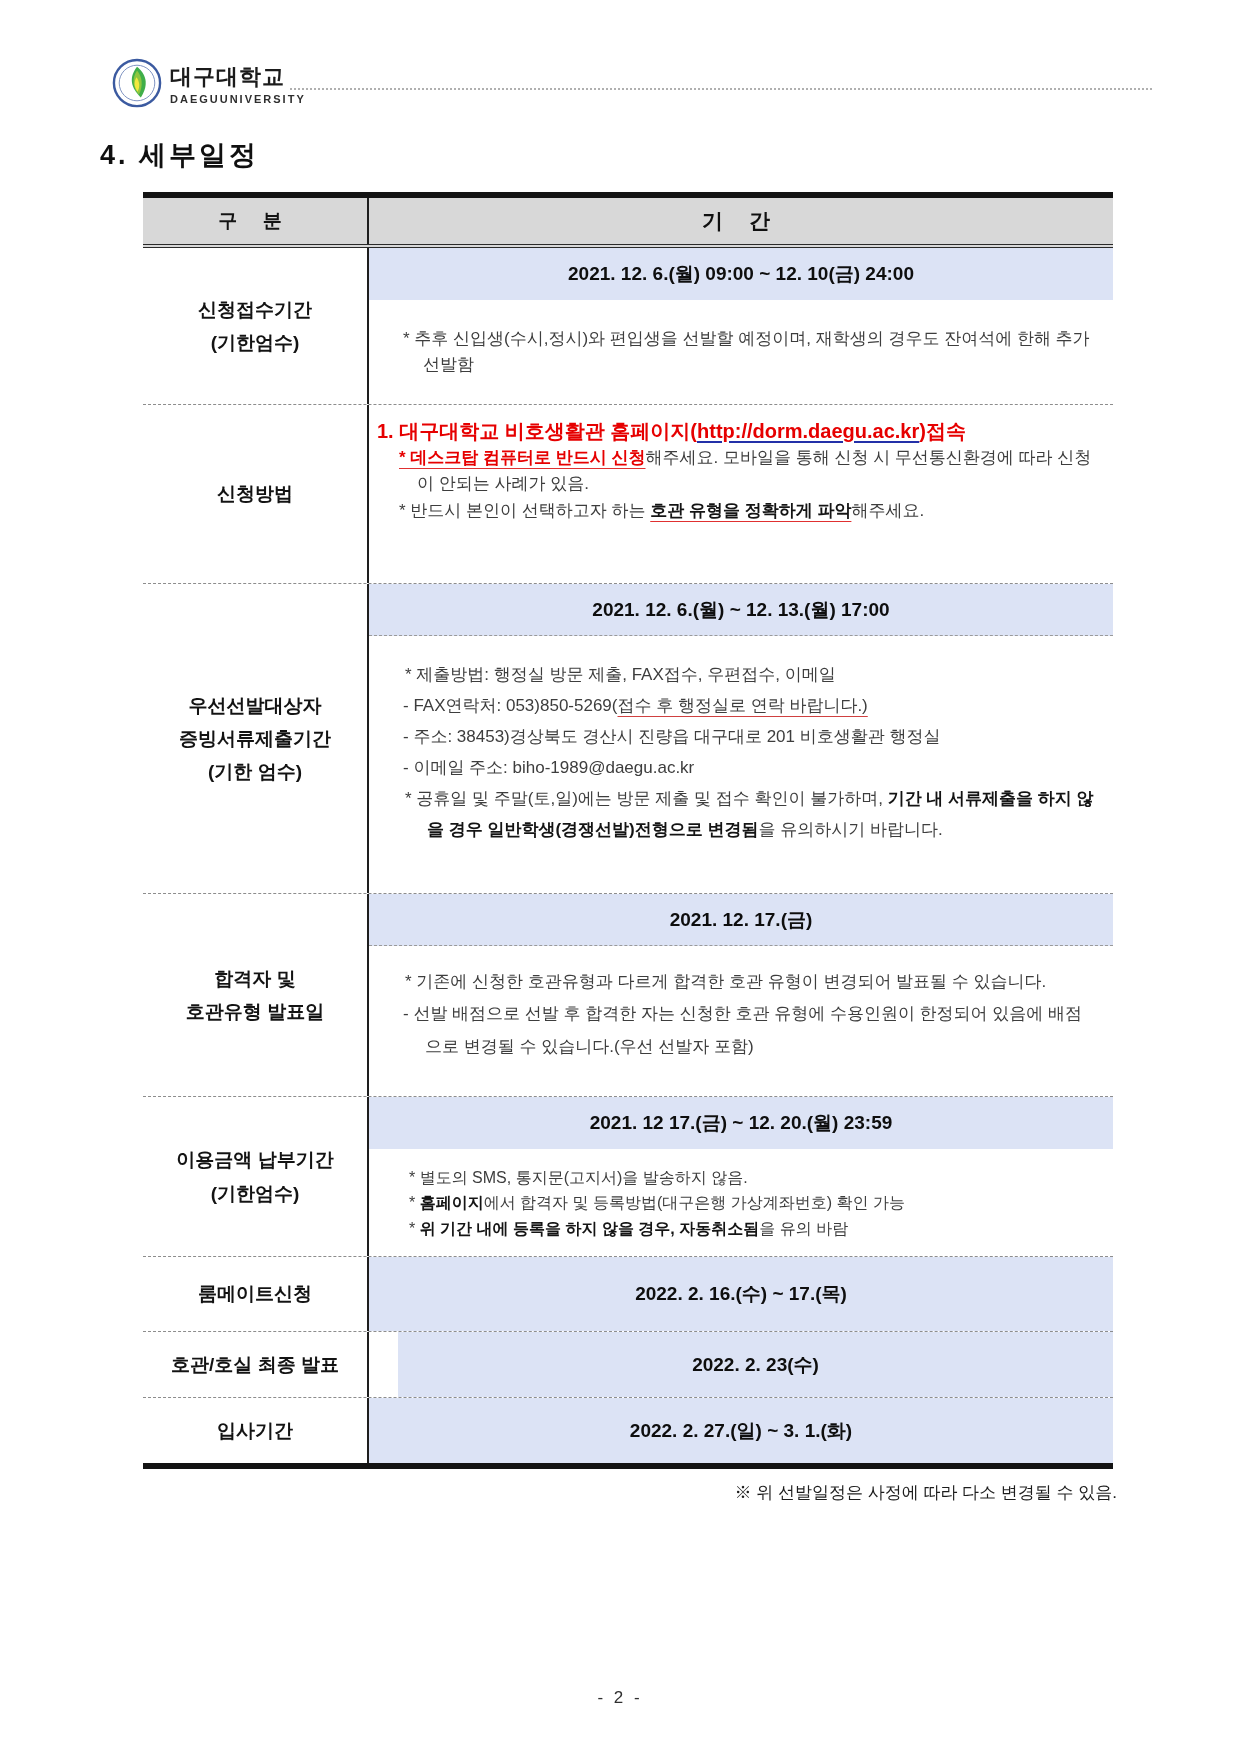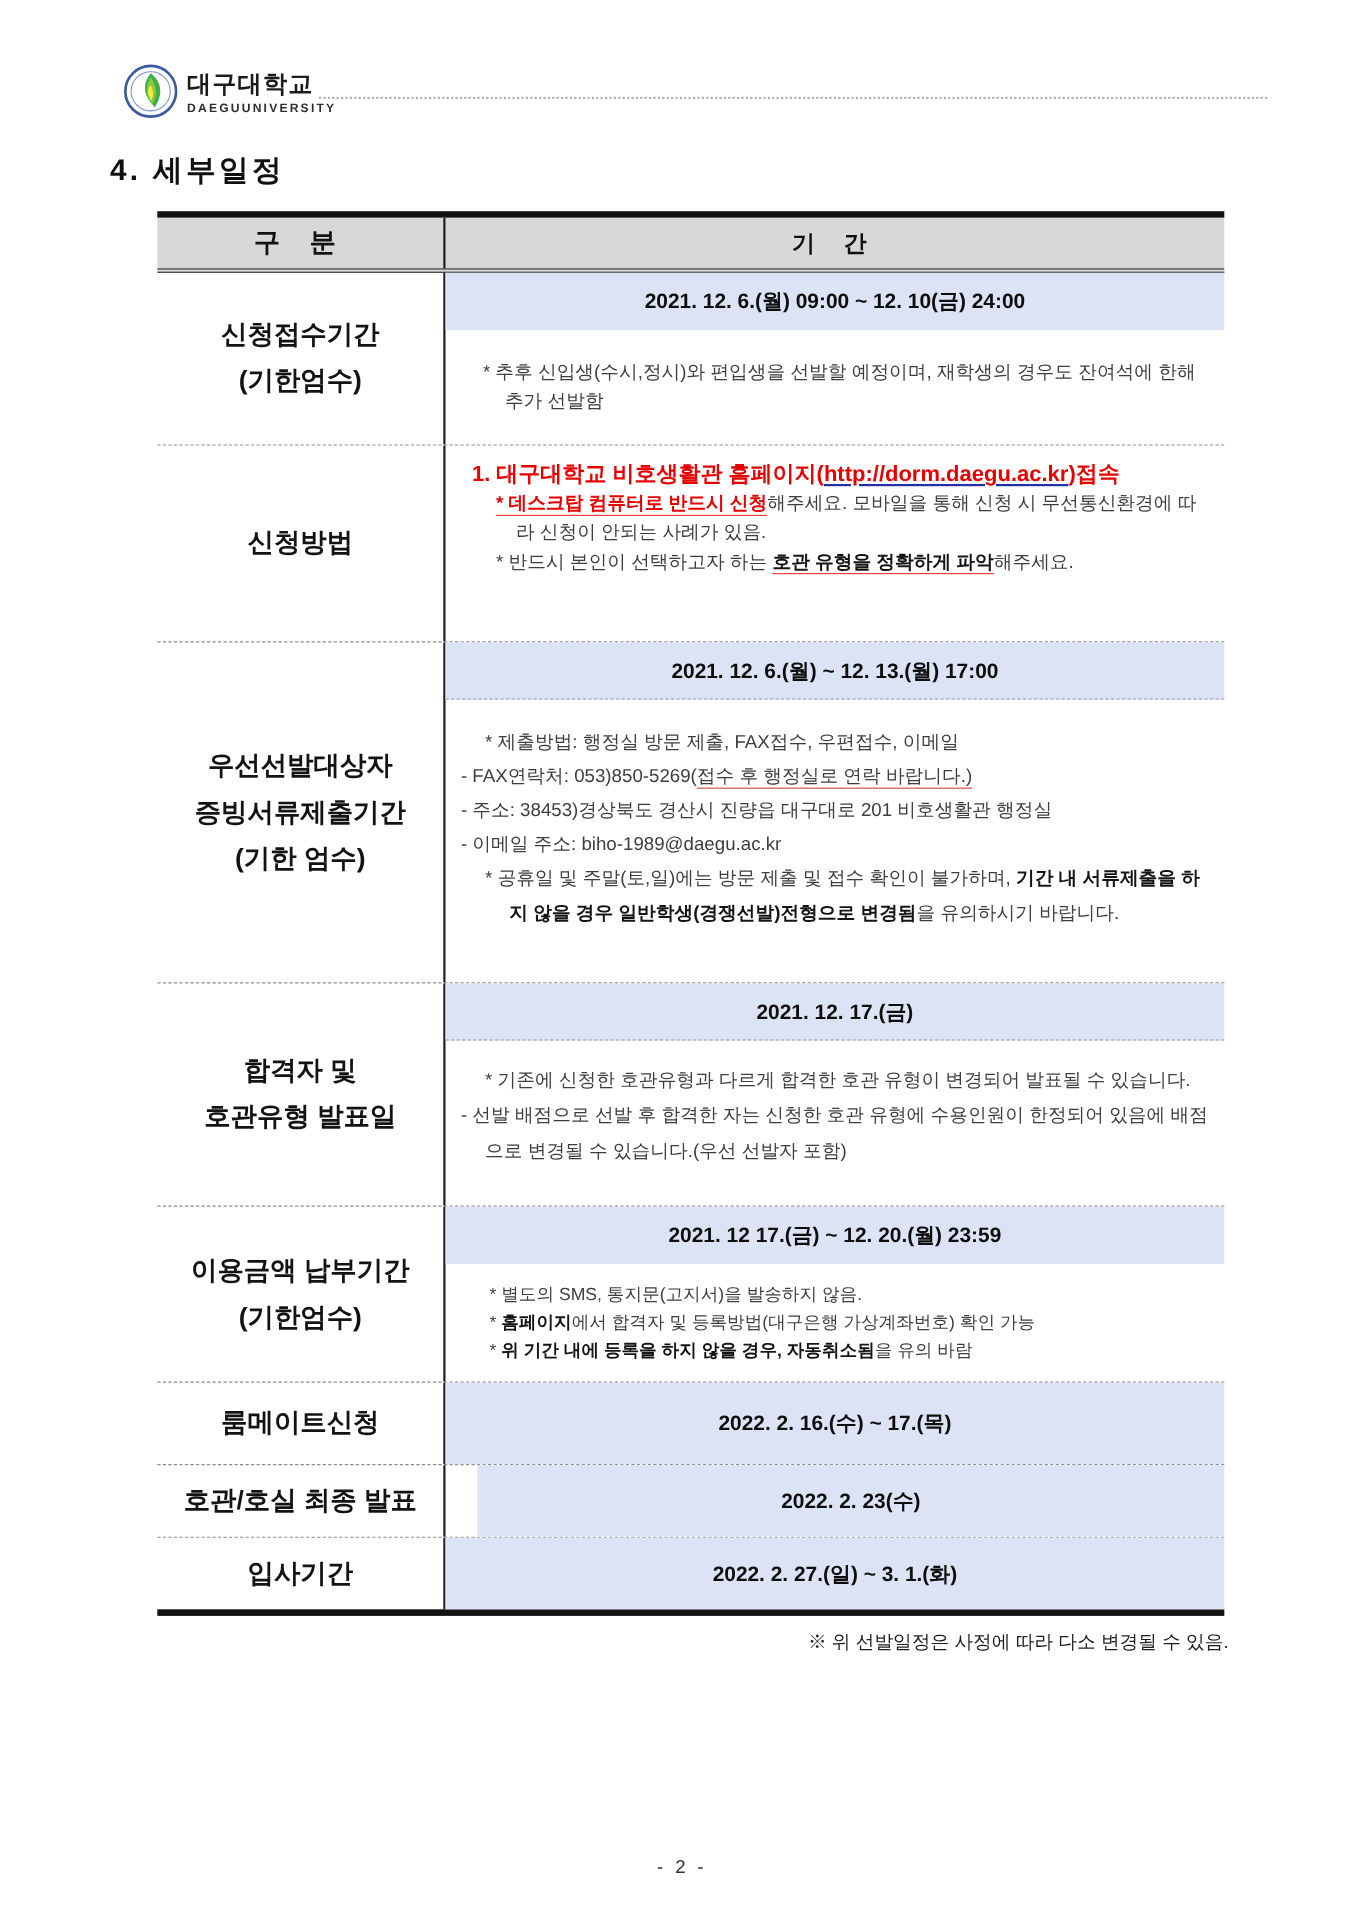--- a/index.html
+++ b/index.html
@@ -24,54 +24,54 @@
   .schedule-table {
     position: absolute; left: 143px; top: 192px; width: 970px;
     border-top: 6px solid #131313; border-bottom: 6px solid #131313;
   }
   .trow { display: flex; width: 100%; }
   .trow + .trow { border-top: 1px dashed #8d8d8d; }
   .thead-row { height: 50px; background: #d8d8d8; border-bottom: 4px double #2a2a2a; }
   .thead-row + .trow { border-top: none; }
   .th-cell { display: flex; align-items: center; justify-content: center; font-weight: bold; font-size: 21px; color: #101010; letter-spacing: 10px; }
   .tlabel {
-    width: 262px; flex-shrink: 0; border-right: 2px solid #1e1e1e;
+    width: 226px; flex-shrink: 0; border-right: 2px solid #1e1e1e;
     display: flex; flex-direction: column; align-items: center; justify-content: center;
-    text-align: center; font-weight: bold; font-size: 24px; color: #131313; line-height: 1.75;
+    text-align: center; font-weight: bold; font-size: 19px; color: #131313; line-height: 1.75;
   }
   .tcell { flex: 1; min-width: 0; }
 
   .r1 { height: 156px; } .r2 { height: 179px; } .r3 { height: 310px; }
   .r4 { height: 203px; } .r5 { height: 160px; } .r6 { height: 75px; }
   .r7 { height: 66px; gap: 29px; } .r8 { height: 66px; }
 
   .band {
     height: 52px; background: #dce3f5; display: flex; align-items: center; justify-content: center;
     font-weight: bold; font-size: 19px; color: #0e0e0e;
   }
   .band-dashed { border-bottom: 1px dashed #9a9a9a; }
   .fullband { height: 100%; background: #dce3f5; display: flex; align-items: center; justify-content: center; font-weight: bold; font-size: 19px; color: #0e0e0e; }
 
   .notes { color: #3d3d3d; font-size: 17px; }
   .notes p { margin: 0; }
 
   .r1 .notes { padding: 26px 16px 0 34px; line-height: 1.5; }
   .p-hang { padding-left: 20px; text-indent: -20px; }
 
-  .r2 .notes { padding: 13px 12px 0 24px; }
+  .r2 .notes { padding: 13px 12px 0 8px; }
   .item-red { color: #e60000; font-weight: bold; font-size: 20px; line-height: 1.35; }
   .seg-url { text-decoration: underline; text-decoration-color: #2330a8; text-underline-offset: 3px; }
   .sub-line { padding-left: 40px; text-indent: -18px; line-height: 1.55; margin-top: 2px; }
   .seg-redul { color: #e60000; font-weight: bold; text-decoration: underline; text-decoration-color: #e03030; text-underline-offset: 5px; }
   .item-plain { color: #1c1c1c; font-size: 20px; line-height: 1.3; margin-top: 25px; }
   .seg-boldul { color: #141414; font-weight: bold; text-decoration: underline; text-decoration-color: #e03030; text-underline-offset: 5px; }
 
   .r3 .notes { padding: 24px 14px 0 0; line-height: 1.82; }
   .n-star { padding-left: 58px; text-indent: -22px; }
-  .n-dash { padding-left: 36px; text-indent: -22px; }
+  .n-dash { padding-left: 56px; text-indent: -22px; }
   .seg-ulplain { text-decoration: underline; text-decoration-color: #d04040; text-underline-offset: 5px; }
   .seg-bold { color: #141414; font-weight: bold; }
 
   .r4 .notes { padding: 20px 14px 0 0; line-height: 1.9; }
   .r5 .notes { padding: 16px 14px 0 0; line-height: 1.58; font-size: 16px; }
   .r5 .n-star { text-indent: -18px; }
 
   .footnote { position: absolute; top: 1481px; right: 123px; font-size: 17px; color: #1c1c1c; }
   .pageno { position: absolute; top: 1688px; left: 0; width: 100%; text-align: center; font-size: 17px; color: #2f2f2f; letter-spacing: 3px; }
 </style>

